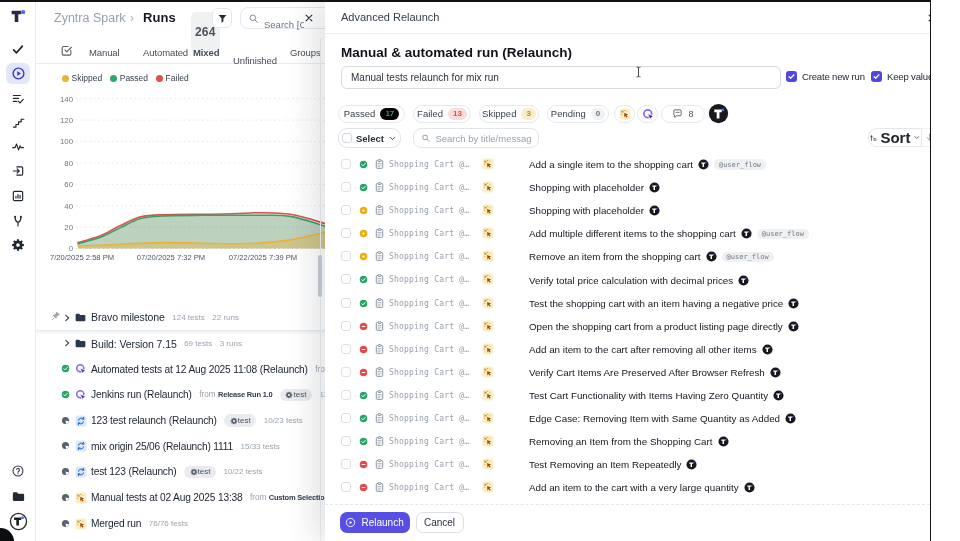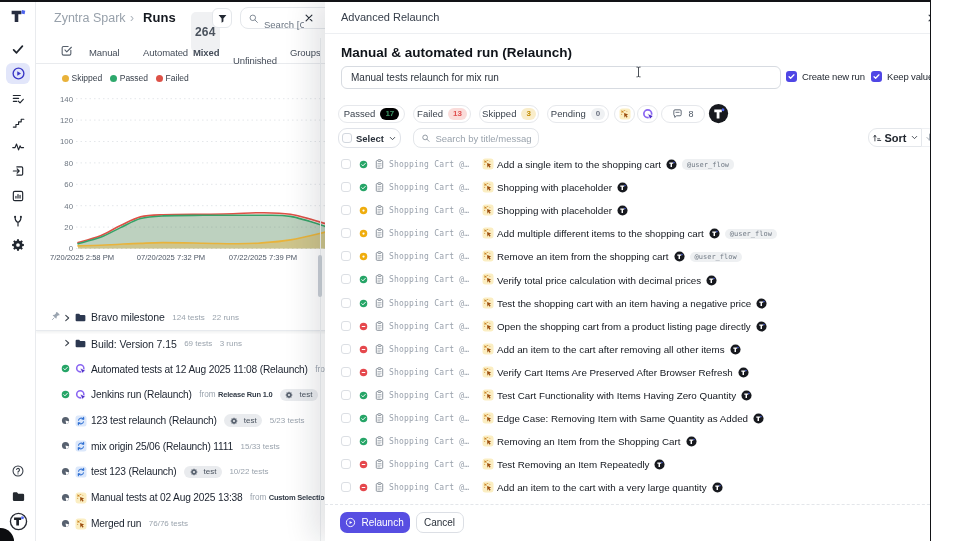--- a/index.html
+++ b/index.html
@@ -57,21 +57,21 @@
   .run-row .chev { position:absolute; left:26px; top:7.5px; }
   .run-row .ricon { position:absolute; left:38px; top:6px; }
   .run-row .sicon { position:absolute; left:25px; top:8px; }
   .run-row .ticon { position:absolute; left:39px; top:7px; }
   .run-row .rbody { position:absolute; left:55px; top:0; height:100%; display:flex; align-items:center; gap:7.5px; white-space:nowrap; }
   .run-title { font-size:10.2px; color:#1b222e; letter-spacing:-0.18px; }
   .run-row.folder .run-title { font-weight:500; font-size:10.5px; color:#1c2430; letter-spacing:-0.1px; }
   .run-meta { font-size:8px; color:#9aa3ad; }
   .run-from { font-size:8.2px; color:#9aa3ad; }
   .run-from b { color:#313a46; font-weight:700; font-size:7.5px; letter-spacing:-0.2px; }
-  .run-badge { display:inline-flex; align-items:center; gap:6px; background:#e9ebee; border-radius:7px;
+  .run-badge { display:inline-flex; align-items:center; gap:0; background:#e9ebee; border-radius:7px;
     height:12.5px; padding:0 5.5px; font-size:8px; color:#49525e; }
   .main-scrollbar { position:absolute; left:282px; top:255px; width:4px; height:42px; border-radius:2px; background:#c9cfd6; }
   .main-scrolltrack { position:absolute; left:284px; top:38px; width:1px; height:503px; background:#eef0f2; }
 
   
   .drawer { position:absolute; left:325px; top:0; width:635px; height:541px; background:#fff; z-index:50;
     box-shadow:-12px 0 28px rgba(15,23,42,.12); }
   .d-header { position:absolute; left:0; top:0; width:100%; height:34px; border-bottom:1px solid #edeff2; }
   .d-header .t { position:absolute; left:16px; top:11px; font-size:11px; color:#353d49; }
   .d-close { position:absolute; right:23px; top:13px; width:10px; height:10px; cursor:pointer; }
@@ -104,34 +104,34 @@
   .d-toolbar { position:absolute; left:13px; top:128px; width:609px; height:20px; }
   .select-btn { position:absolute; left:0; top:0; width:63px; height:20px; border:1px solid #e0e3e9; border-radius:9px;
     display:inline-flex; align-items:center; justify-content:center; gap:4px; padding:0; background:#fff; }
   .select-box { width:10px; height:10px; border:1px solid #d2d7de; border-radius:3px; background:#fdfdfe; }
   .select-btn .sl { font-size:9.5px; font-weight:600; color:#2a313b; }
   .d-search { position:absolute; left:75px; top:0; width:126px; height:20px; border:1px solid #e3e6ea;
     border-radius:8px; display:flex; align-items:center; gap:5px; padding:0 7px; background:#fff; }
   .d-search .ph { font-size:9.5px; color:#9aa3ad; white-space:nowrap; overflow:hidden; max-width:96px; }
   .sort-btn { position:absolute; left:530px; top:0; width:54px; height:19px; border:1px solid #e4e7eb; border-radius:9px 0 0 9px;
     display:inline-flex; align-items:center; justify-content:center; gap:3px; padding:0; background:#fff; }
-  .sort-btn .sl { font-size:11px; font-weight:600; color:#21262e; }
+  .sort-btn .sl { font-size:15px; font-weight:600; color:#21262e; }
   .dl-btn { position:absolute; left:584px; top:0; width:15px; height:19px; border:1px solid #eef0f3; border-left:none;
     border-radius:0 9px 9px 0; display:flex; align-items:center; justify-content:center; background:#fff; }
 
   .d-list { position:absolute; left:0; top:153px; width:100%; }
   .d-row { position:relative; height:23.1px; }
   .d-row .ck { position:absolute; left:16px; top:6px; width:10px; height:10px; border:1px solid #dcdfe4; border-radius:3px; background:#fff; }
   .d-row .st { position:absolute; left:34px; top:7px; }
   .d-row .clip { position:absolute; left:49px; top:5px; }
   .d-row .suite { position:absolute; left:64px; top:7px; font-family:"DejaVu Sans Mono", monospace;
     font-size:8px; color:#99a1ac; letter-spacing:.2px; }
   .d-row .mi { position:absolute; left:157px; top:5px; }
   .d-row .drbody { position:absolute; left:172px; top:0; height:100%; display:flex; align-items:center; gap:5px; white-space:nowrap; }
-  .d-row .dtitle { font-size:9.8px; color:#14181f; }
+  .d-row .dtitle { font-size:9.8px; color:#14181f;margin-left:32px; }
   .d-row .tag { background:#eef0f2; border-radius:5px; height:10.5px; padding:0 5px; display:flex; align-items:center;
     font-family:"DejaVu Sans Mono", monospace; font-size:7px; color:#717a85; }
   .d-row .st svg { display:block; }
 
   .d-footer { position:absolute; left:0; top:504px; width:100%; height:37px; border-top:1px dashed #e3e6ea; }
   .btn-relaunch { position:absolute; left:14.6px; top:7px; width:70px; height:20.5px; border-radius:7px; background:#574ee2;
     display:inline-flex; align-items:center; justify-content:center; gap:5px; padding:0; border:none; color:#fff; font-size:10px; font-weight:500;
     font-family:"Liberation Sans", sans-serif; }
   .btn-cancel { position:absolute; left:90.5px; top:7px; width:48px; height:20.5px; border-radius:7px; background:#fff;
     border:1px solid #dcdfe5; display:inline-flex; align-items:center; justify-content:center; padding:0; color:#2b323c; font-size:10px; font-weight:500;
@@ -537,21 +537,21 @@
 
     <div class="rbody">
       <span class="run-title">123 test relaunch (Relaunch)</span>
 
       <span class="run-badge">
         <svg width="8" height="8">
                 <use href="#sym-gear-sm"></use>
               </svg>
         <span class="bt">test</span>
       </span>
-      <span class="run-meta tail">5/23 tests</span>
+      <span class="run-meta tail">10/23 tests</span>
     </div>
   </div>
 
   <div class="run-row">
 
     <svg class="sicon s-progress" width="9" height="9">
             <use href="#sym-progress"></use>
           </svg>
 
     <svg class="ticon k-mixed" width="12" height="12">

